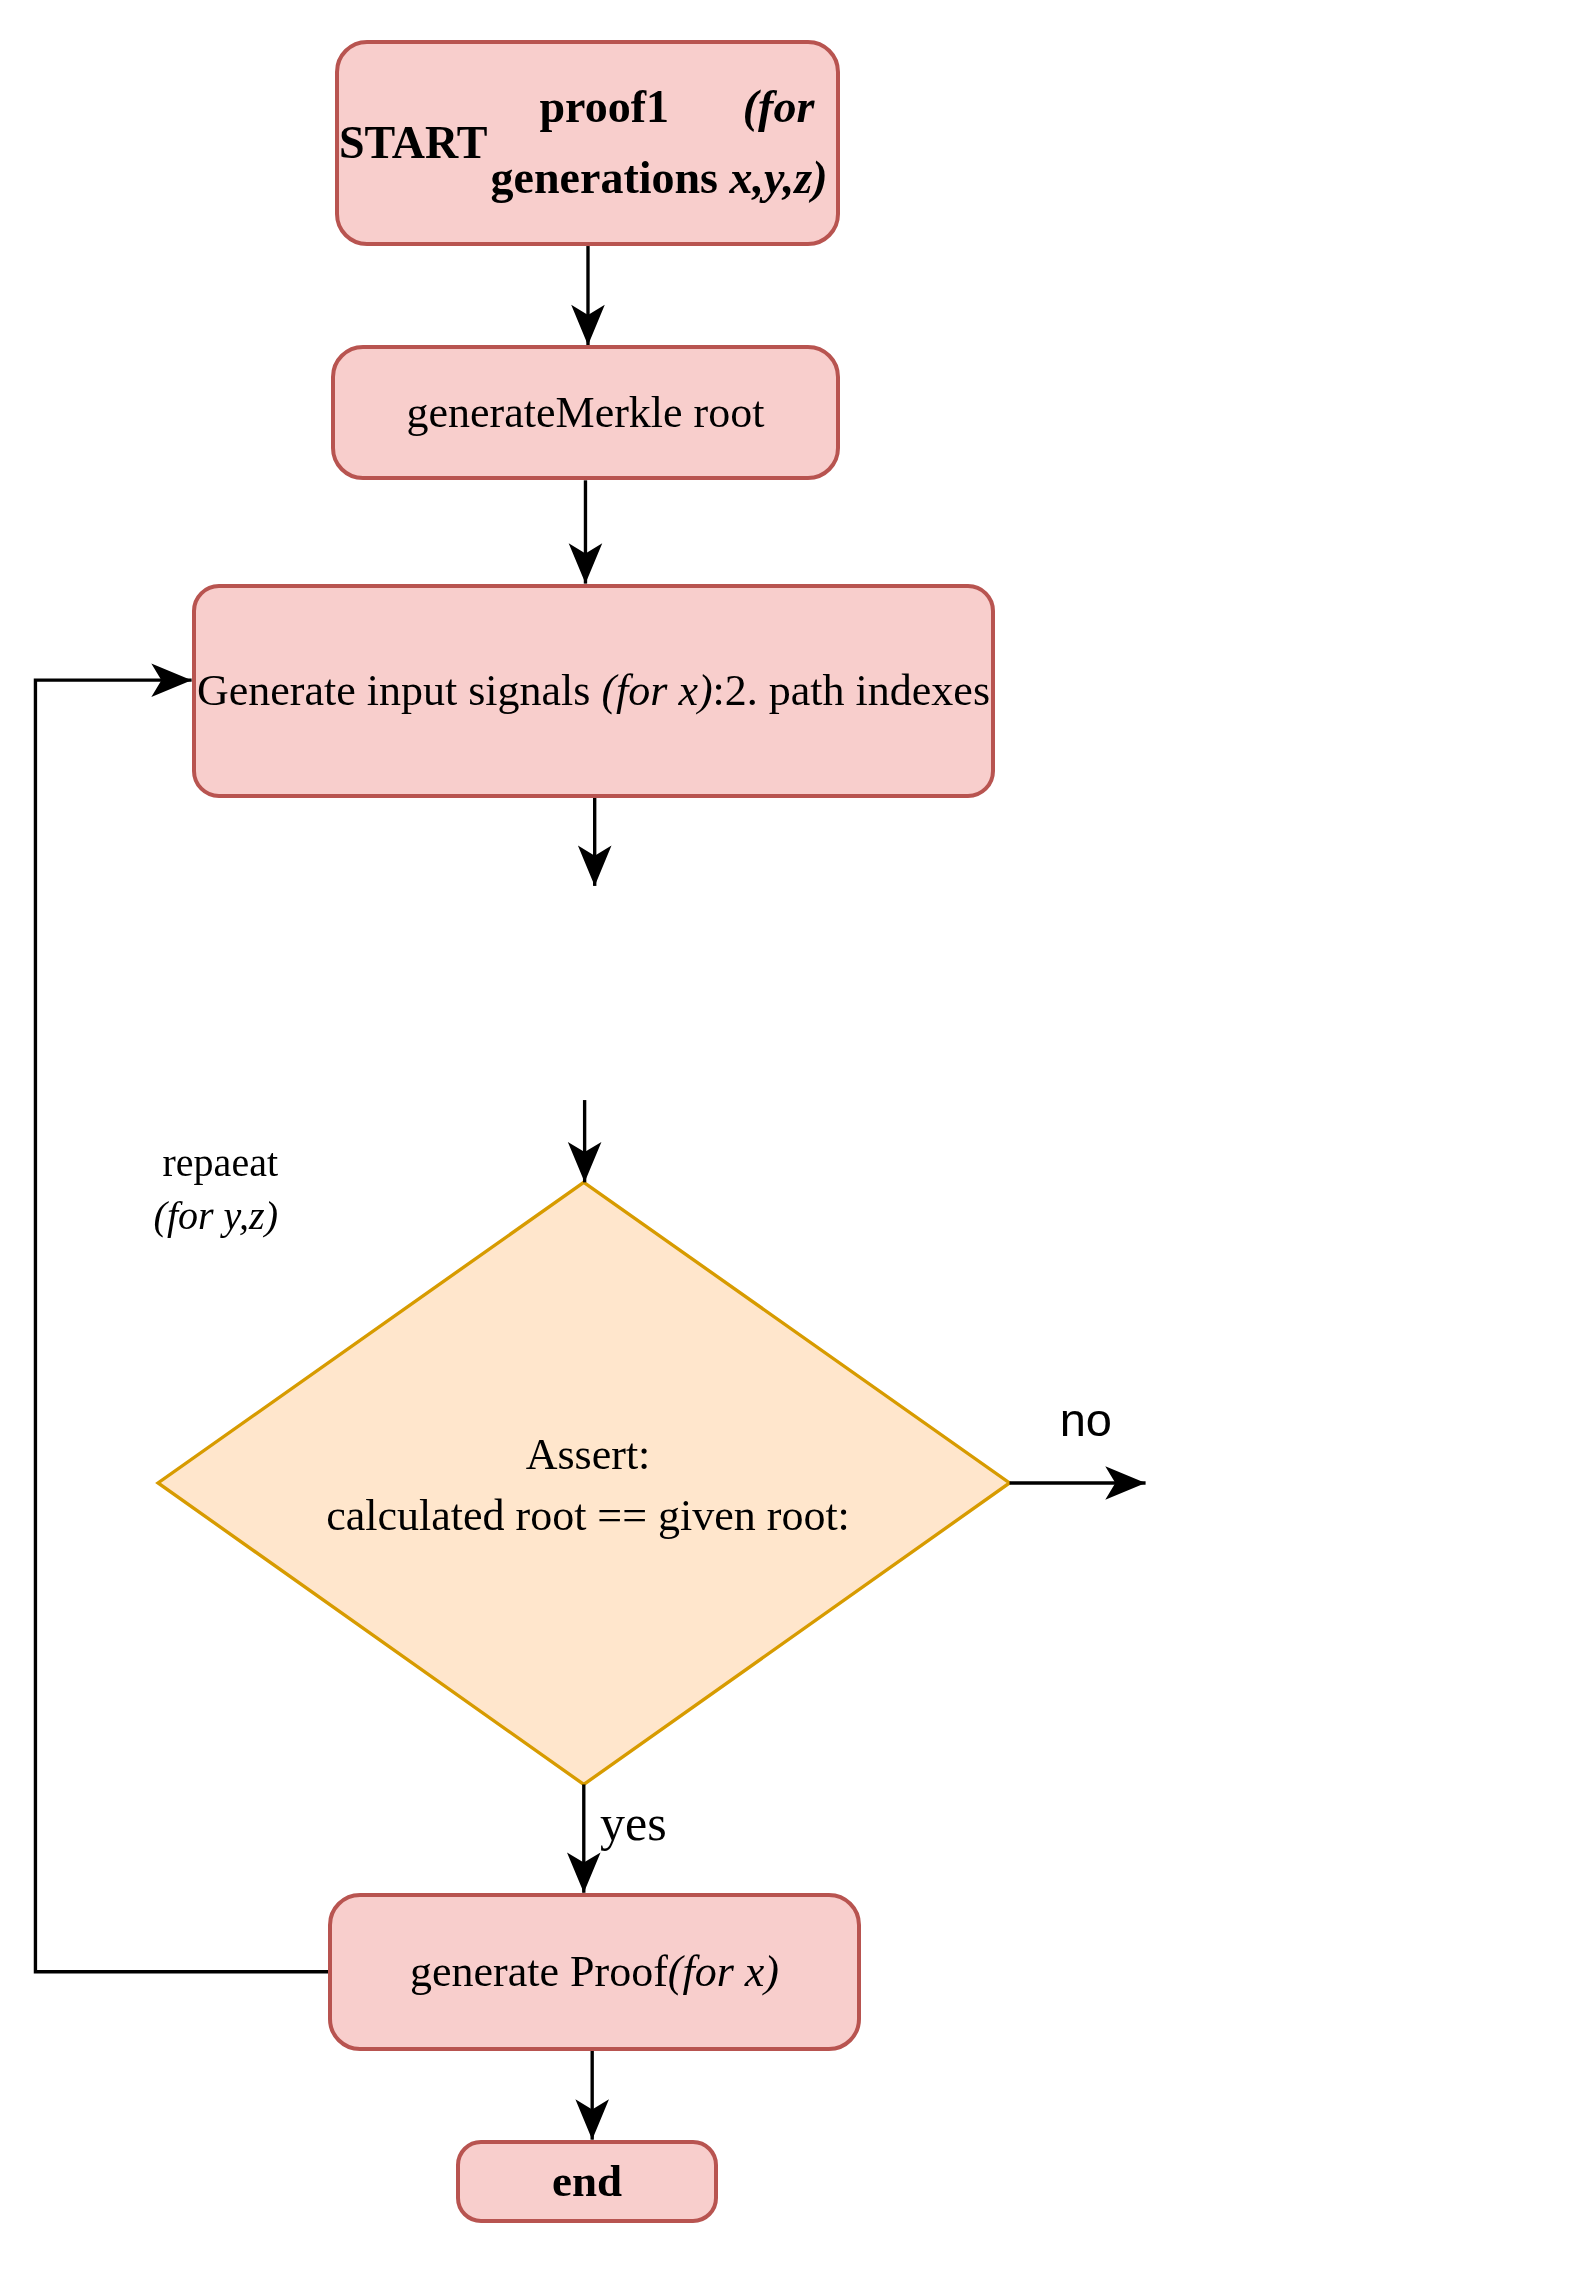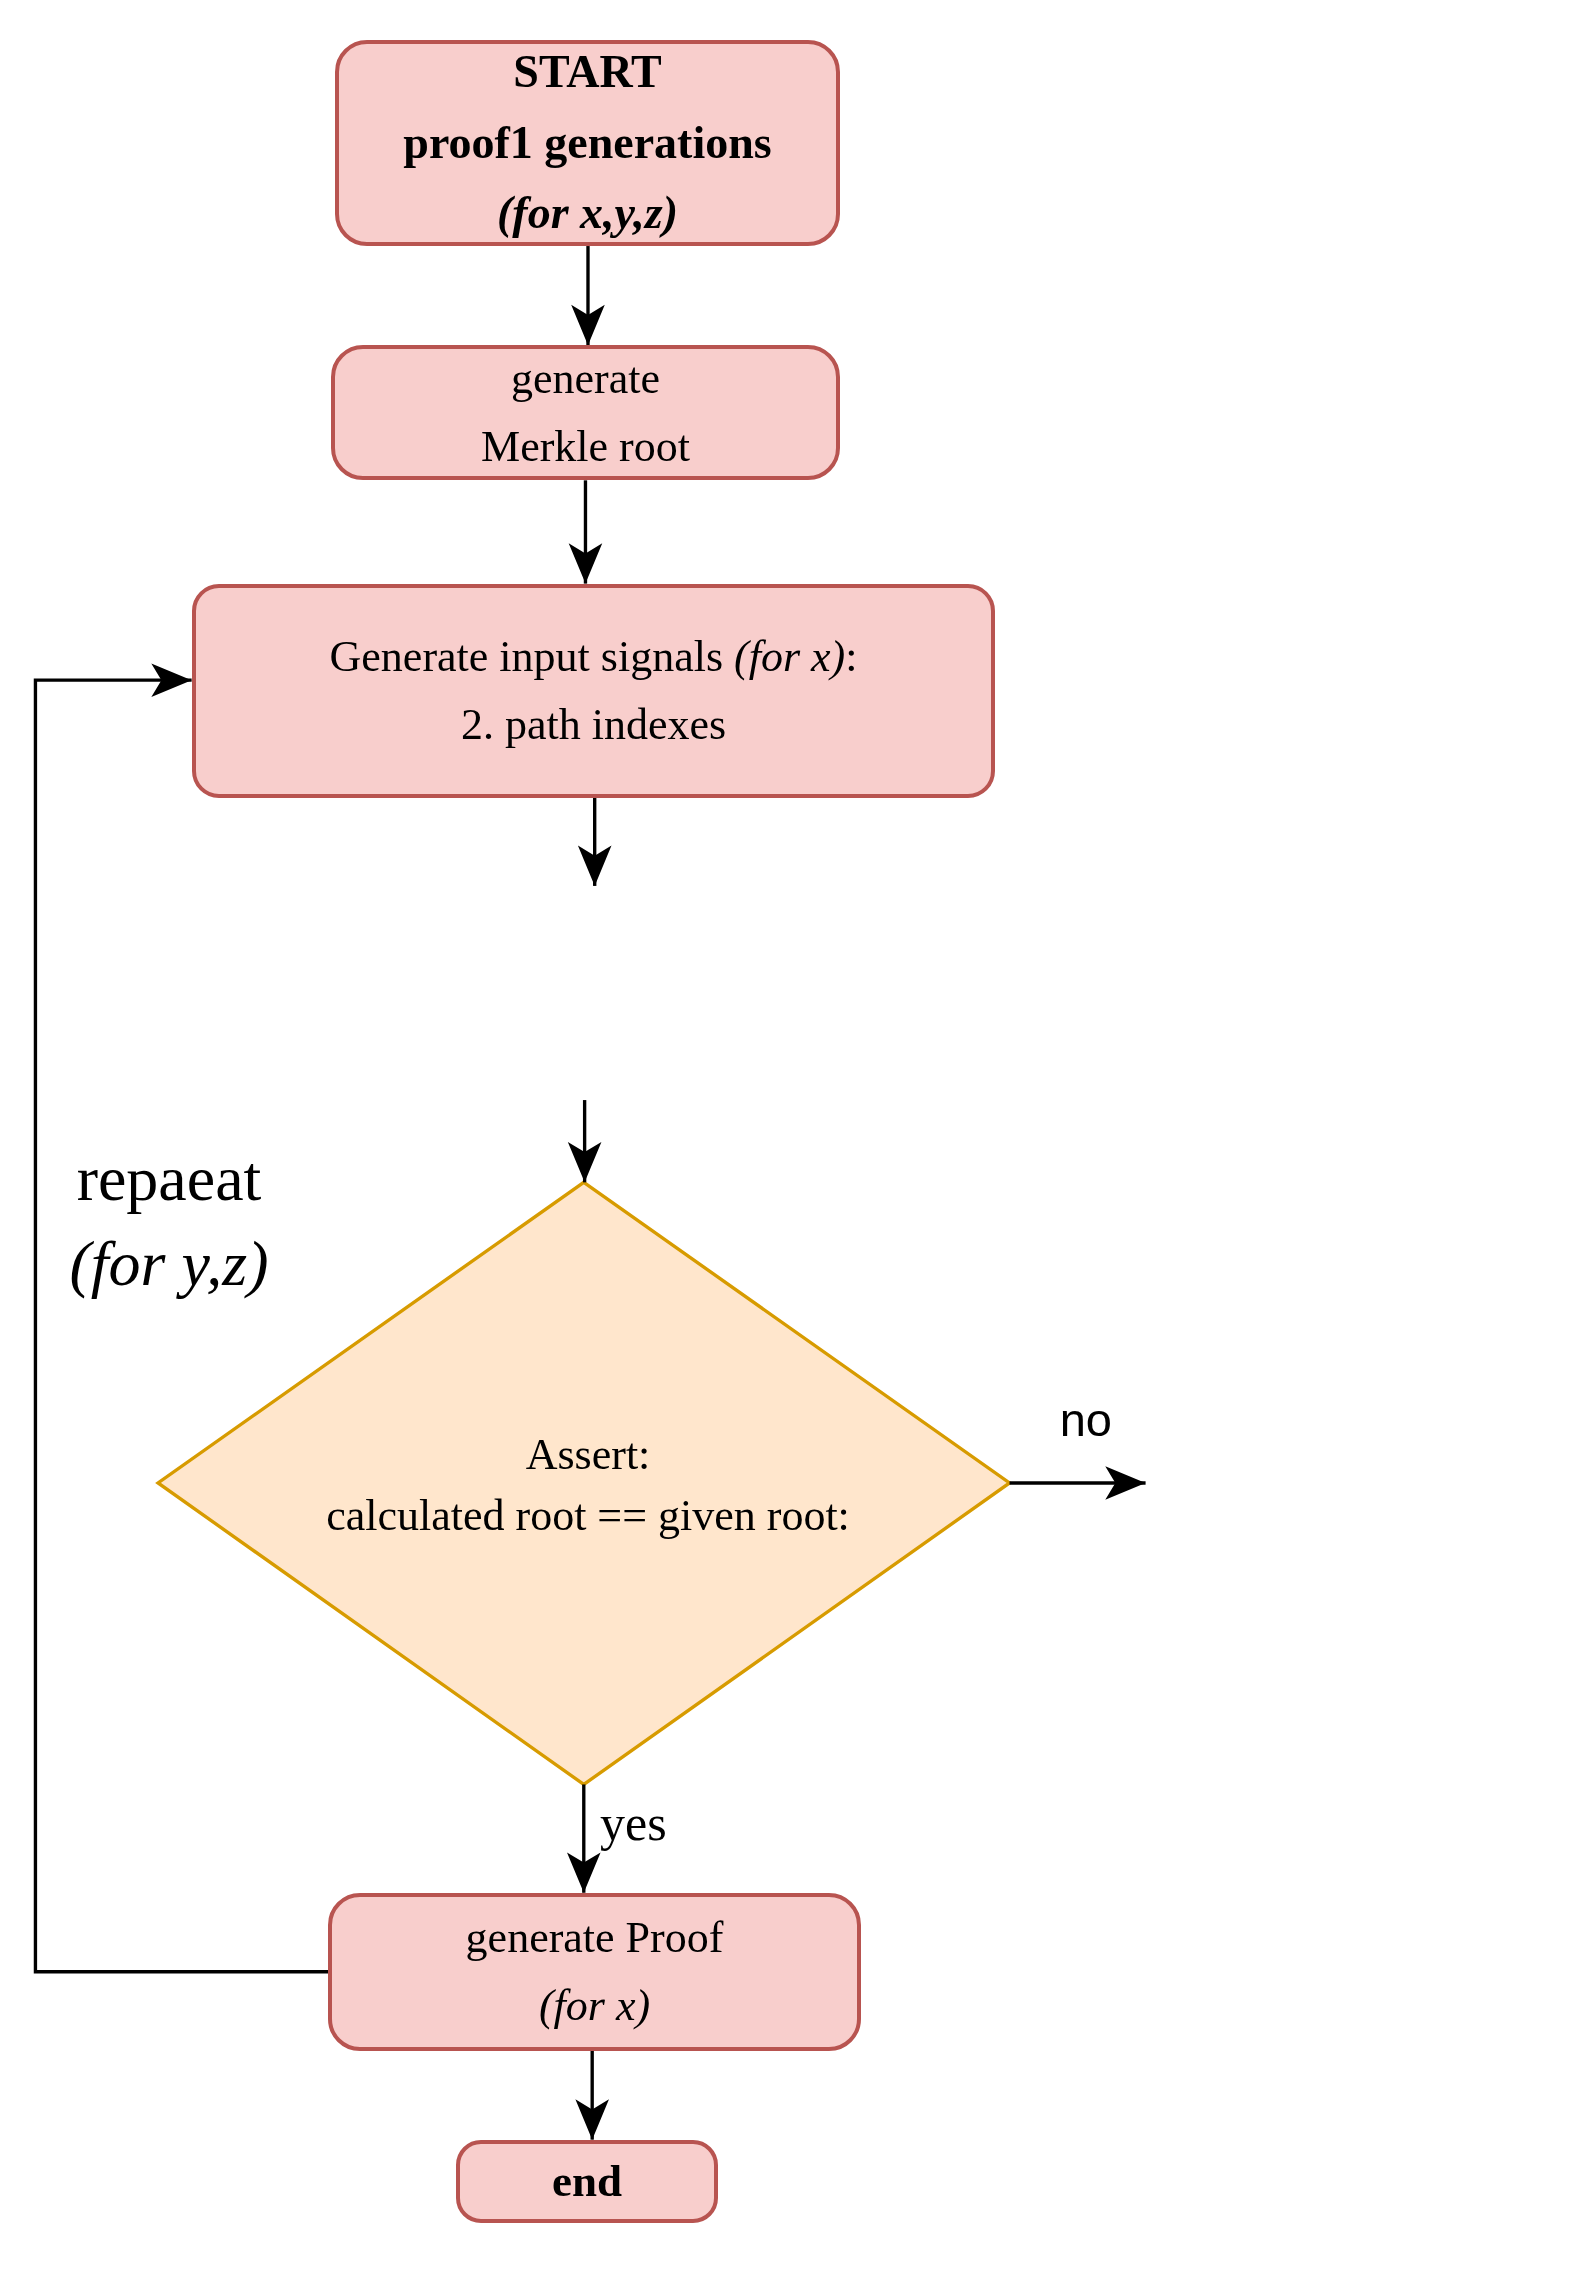--- a/index.html
+++ b/index.html
@@ -36,21 +36,21 @@
     stroke: var(--decision_border);
     stroke-width: 4;
   }
   svg.wires marker path { fill: var(--arrow); }
   .node {
     position: absolute;
     background: var(--node_fill);
     border: 4.2px solid var(--node_border);
     border-radius: 32px;
     display: flex;
-    flex-direction: column;
+    flex-direction: row;
     align-items: center;
     justify-content: center;
     text-align: center;
     font-size: 44px;
     line-height: 1.54;
     color: var(--text);
   }
   .it { font-style: italic; }
   #node-start   { left: 335px; top: 40px;   width: 505px; height: 206px; font-size: 46px; font-weight: bold; }
   #node-merkle  { left: 331px; top: 345px;  width: 509px; height: 135px; }
@@ -84,22 +84,22 @@
     font-size: 47px;
   }
   #label-yes {
     left: 600px; top: 1796px;
     width: 101px; height: 59px;
     text-align: left;
   }
   #label-repeat {
     left: 60px; top: 1136px;
     width: 218px;
-    text-align: center;
-    font-size: 64px;
+    text-align: right;
+    font-size: 40px;
     line-height: 1.33;
   }
 </style>
 </head>
 <body>
 
 <div id="canvas">
 
   <svg class="wires" viewBox="0 0 1899 2733" xmlns="http://www.w3.org/2000/svg">
     <defs>

